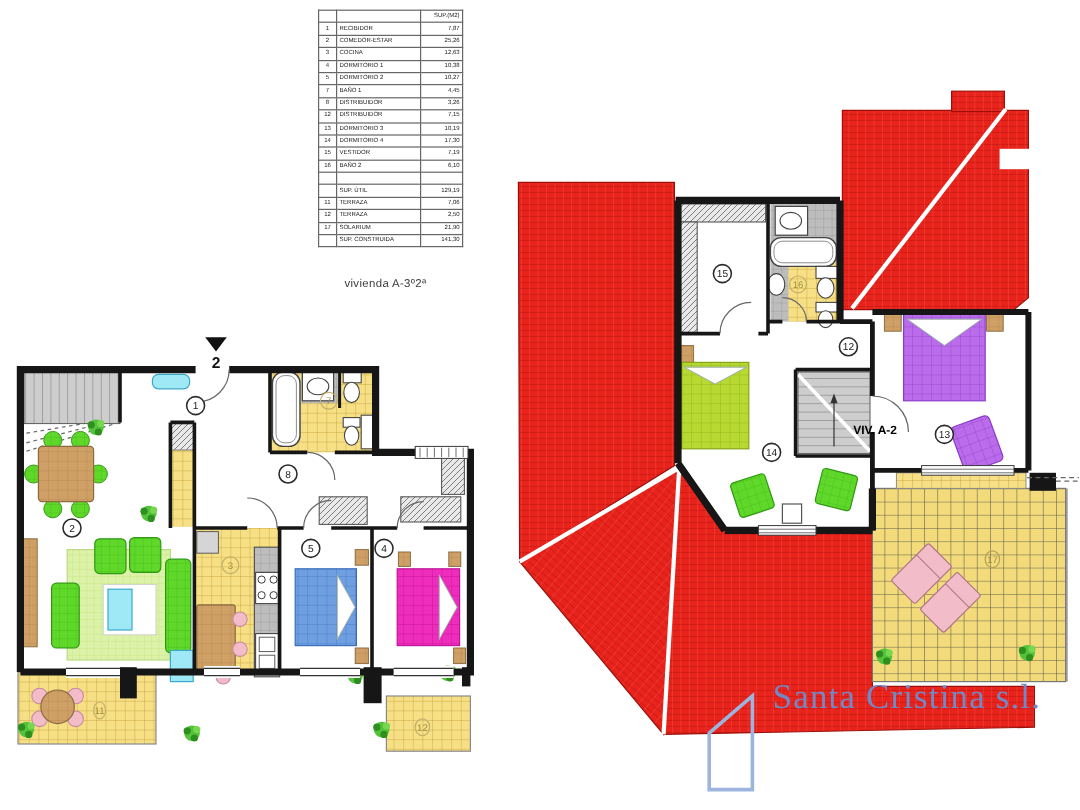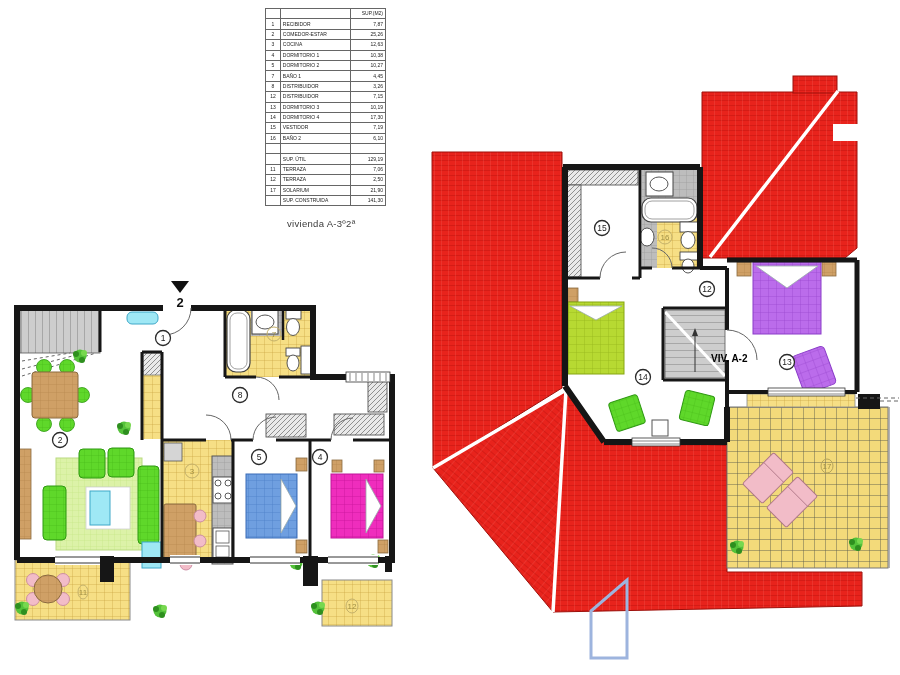--- a/index.html
+++ b/index.html
@@ -12,21 +12,21 @@
   .area-table table{border-collapse:collapse;width:100%;border:1.2px solid #444;
     font-family:"Liberation Sans",sans-serif;font-size:5px;}
   .area-table td,.area-table th{border:0.5px solid #666;height:9.4px;line-height:1;
     padding:0 2px;font-weight:normal;white-space:nowrap;overflow:hidden;}
   .area-table .c-num{width:11px;text-align:center;}
   .area-table .c-name{width:70px;text-align:left;}
   .area-table .c-area{width:33px;text-align:right;}
   .area-table thead th{border-color:#666;}
 
   
-  .plan-caption{position:absolute;left:287px;top:218px;font-size:9.5px;color:#3a3a3a;
+  .plan-caption{position:absolute;left:287px;top:231px;font-size:9.5px;color:#3a3a3a;
     letter-spacing:0.3px;}
 
   
   .logo{position:absolute;left:586px;top:568px;display:flex;align-items:flex-start;
     font-family:"Liberation Serif",serif;z-index:5;}
   .logo-house{margin-top:6px;}
   .logo-text{margin-left:6px;}
   .logo-line1{font-size:42px;line-height:44px;font-weight:bold;letter-spacing:4px;
     color:var(--logo-navy,#2b3a8c);}
   .logo-line2{font-size:29px;line-height:30px;letter-spacing:1px;
@@ -554,16 +554,17 @@
   </table>
 </div>
 
 <div class="plan-caption">vivienda A-3º2ª</div>
 
 <div class="logo">
   <svg class="logo-house" width="52" height="86" viewBox="0 0 52 86">
     <path d="M5 84 V37 L41 6 V84 Z" fill="none" stroke="#9db4de" stroke-width="3"></path>
   </svg>
   <div class="logo-text">
+    <div class="logo-line2">Santa Cristina s.l.</div>
   </div>
 </div>
 
 </div>
 
 </body></html>

